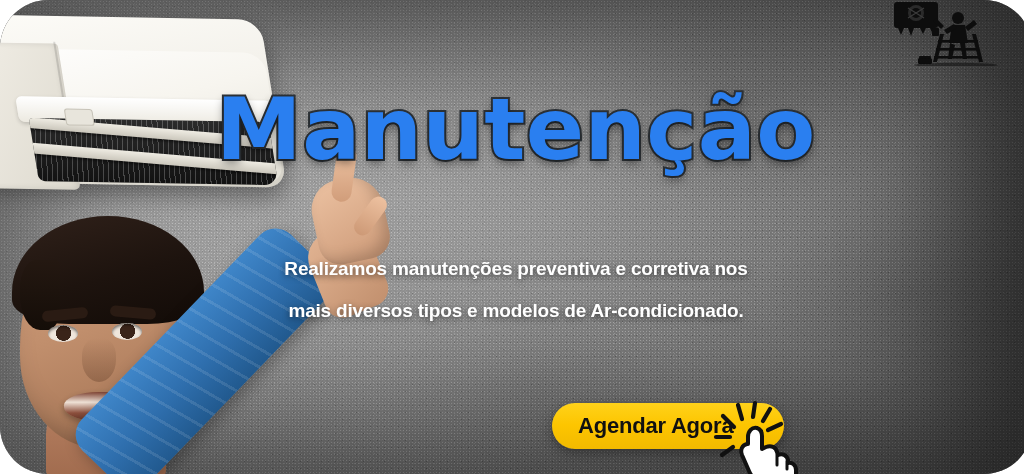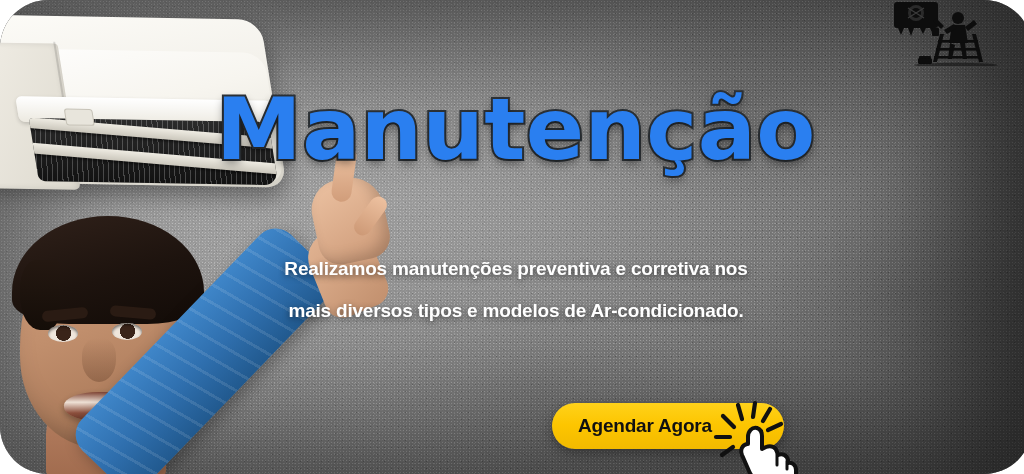--- a/index.html
+++ b/index.html
@@ -164,21 +164,21 @@
 
   
   .cta-wrap{position:absolute;left:552px;top:403px;width:232px;height:46px;}
   .cta{
     position:absolute;inset:0;
     background:linear-gradient(180deg,#ffd21a 0%,#fdc500 48%,#f2ba00 100%);
     border-radius:23px;border:none;cursor:pointer;
     display:flex;align-items:center;padding:0 0 0 26px;
     box-shadow:0 4px 12px rgba(0,0,0,.35);
   }
-  .cta-label{color:#111111;font-size:19px;font-weight:700;
+  .cta-label{color:#111111;font-size:22px;font-weight:700;
     font-family:"Liberation Sans",sans-serif;letter-spacing:-.2px;}
   .cursor-icon{position:absolute;left:156px;top:-6px;width:96px;height:86px;pointer-events:none;}
 </style>
 </head>
 <body>
 
 <div class="banner">
 
   <div class="wall"></div>
   <div class="grain"></div>

